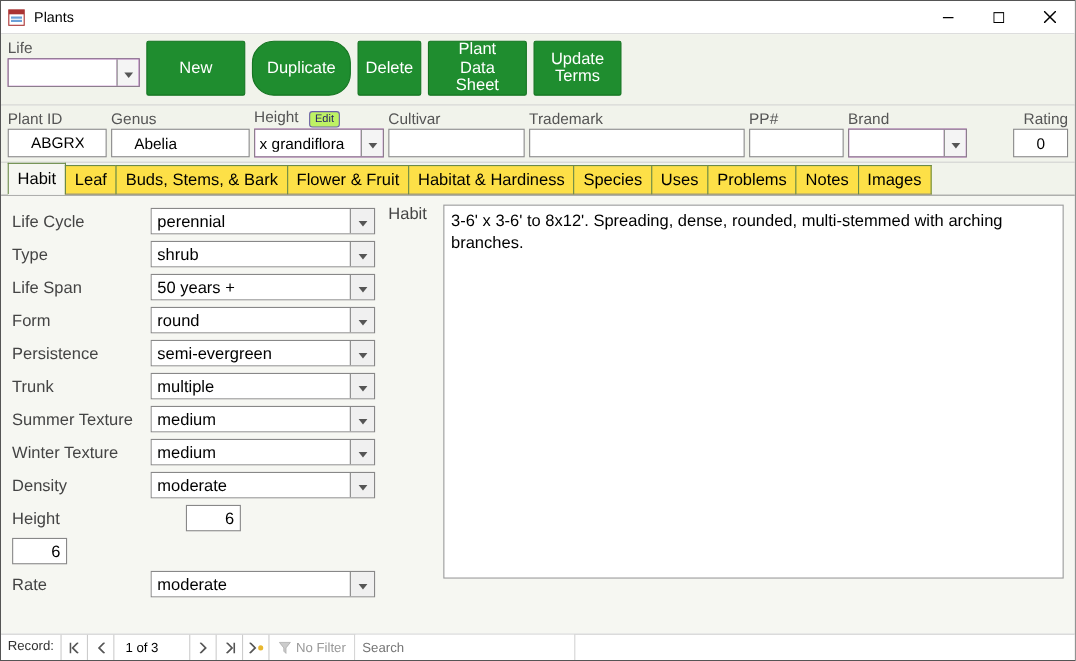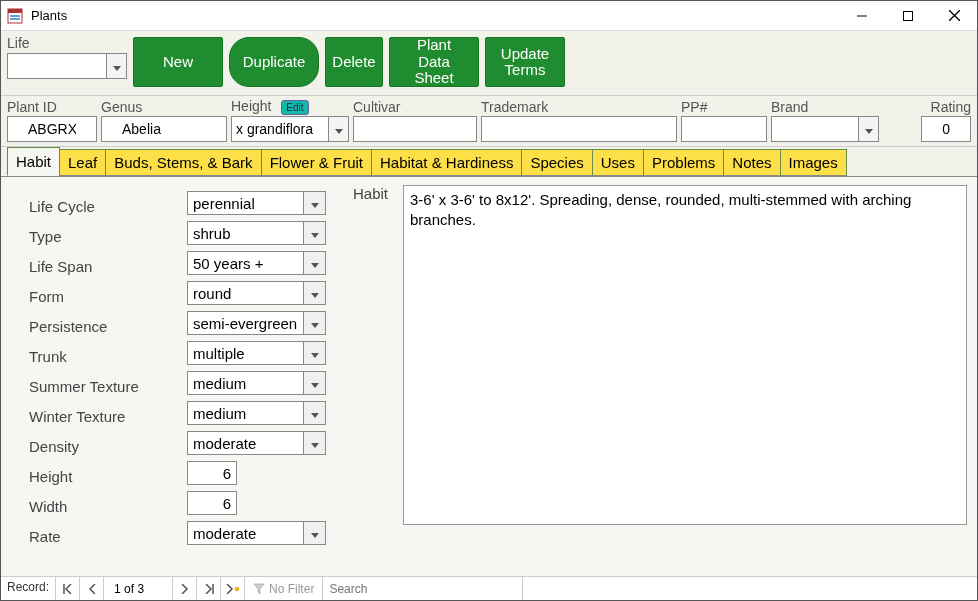--- a/index.html
+++ b/index.html
@@ -68,21 +68,21 @@
     border-bottom: 1px solid #ccc;
   }
   .field { display: flex; flex-direction: column; gap: 1px; }
   .field .lbl { font-size: 14px; color: #555; white-space: nowrap; }
   .txt {
     border: 1px solid #888; background: #fff; height: 26px;
     padding: 2px 20px; font-size: 14px; font-family: inherit;
   }
   .field .combo { height: 26px; }
   .editbtn {
-    font-size: 10px; border: 1px solid #6a5fa7; background: #14b8a6;
+    font-size: 10px; border: 1px solid #6a5fa7; background: #bef264;
     border-radius: 3px; padding: 0px 4px; color: #252064;
     margin-left: 6px; display: inline-flex; align-items: center; height: 15px;
   }
   .rating-input { text-align: right; }
   
   .tabbar {
     display: flex; align-items: flex-end; background: #f1f3eb;
     padding: 0 6px; gap: 0;
     border-bottom: 1px solid #888;
     height: 30px;
@@ -96,23 +96,23 @@
   .tab.active {
     background: #f6f7f2; border-bottom: 1px solid #f6f7f2;
     height: 29px; font-weight: normal;
   }
   
   .panel {
     flex: 1; background: #f6f7f2; overflow: auto;
     display: flex; padding: 8px 10px; gap: 12px;
   }
   .leftcol { width: 330px; }
-  .gridrow { display: flex; align-items: flex-end; height: 30px; margin-bottom: 0px; margin-left: 18px; }
+  .gridrow { display: flex; align-items: center; height: 30px; margin-bottom: 0px; }
   .gridrow .glabel { width: 158px; color: #444; font-size: 15px; }
-  .sel { width: 139px; display: flex; border: 1px solid #888; background: #fff; height: 24px; }
+  .sel { width: 204px; display: flex; border: 1px solid #888; background: #fff; height: 24px; }
   .sel input { border: none; outline: none; flex: 1; min-width: 0; padding: 0 5px; font-size: 15px; font-family: inherit; }
   .sel .cbtn {
     width: 22px; border-left: 1px solid #888; background: #f0f0f0;
     display: flex; align-items: center; justify-content: center; color: #444;
   }
   .num { width: 50px; border: 1px solid #888; background: #fff; height: 24px; text-align: right; padding: 0 5px; font-size: 15px; font-family: inherit; }
   .rightcol { flex: 1; display: flex; gap: 6px; }
   .rightcol .rl { color: #444; font-size: 15px; width: 44px; }
   .habitbox {
     flex: 1; border: 1px solid #999; background: #fff;
@@ -342,21 +342,20 @@
             </div>
           </div>
         </div>
 
       <div class="gridrow">
           <span class="glabel">Height</span>
         <input class="num" value="6" style="">
         </div>
 
       <div class="gridrow">
-          <span class="glabel">Width</span>
         <input class="num" value="6" style="">
         </div>
 
       <div class="gridrow">
           <span class="glabel">Rate</span>
         <div class="sel">
             <input value="moderate" style="">
             <div class="cbtn">
               <span class="chev"></span>
             </div>

